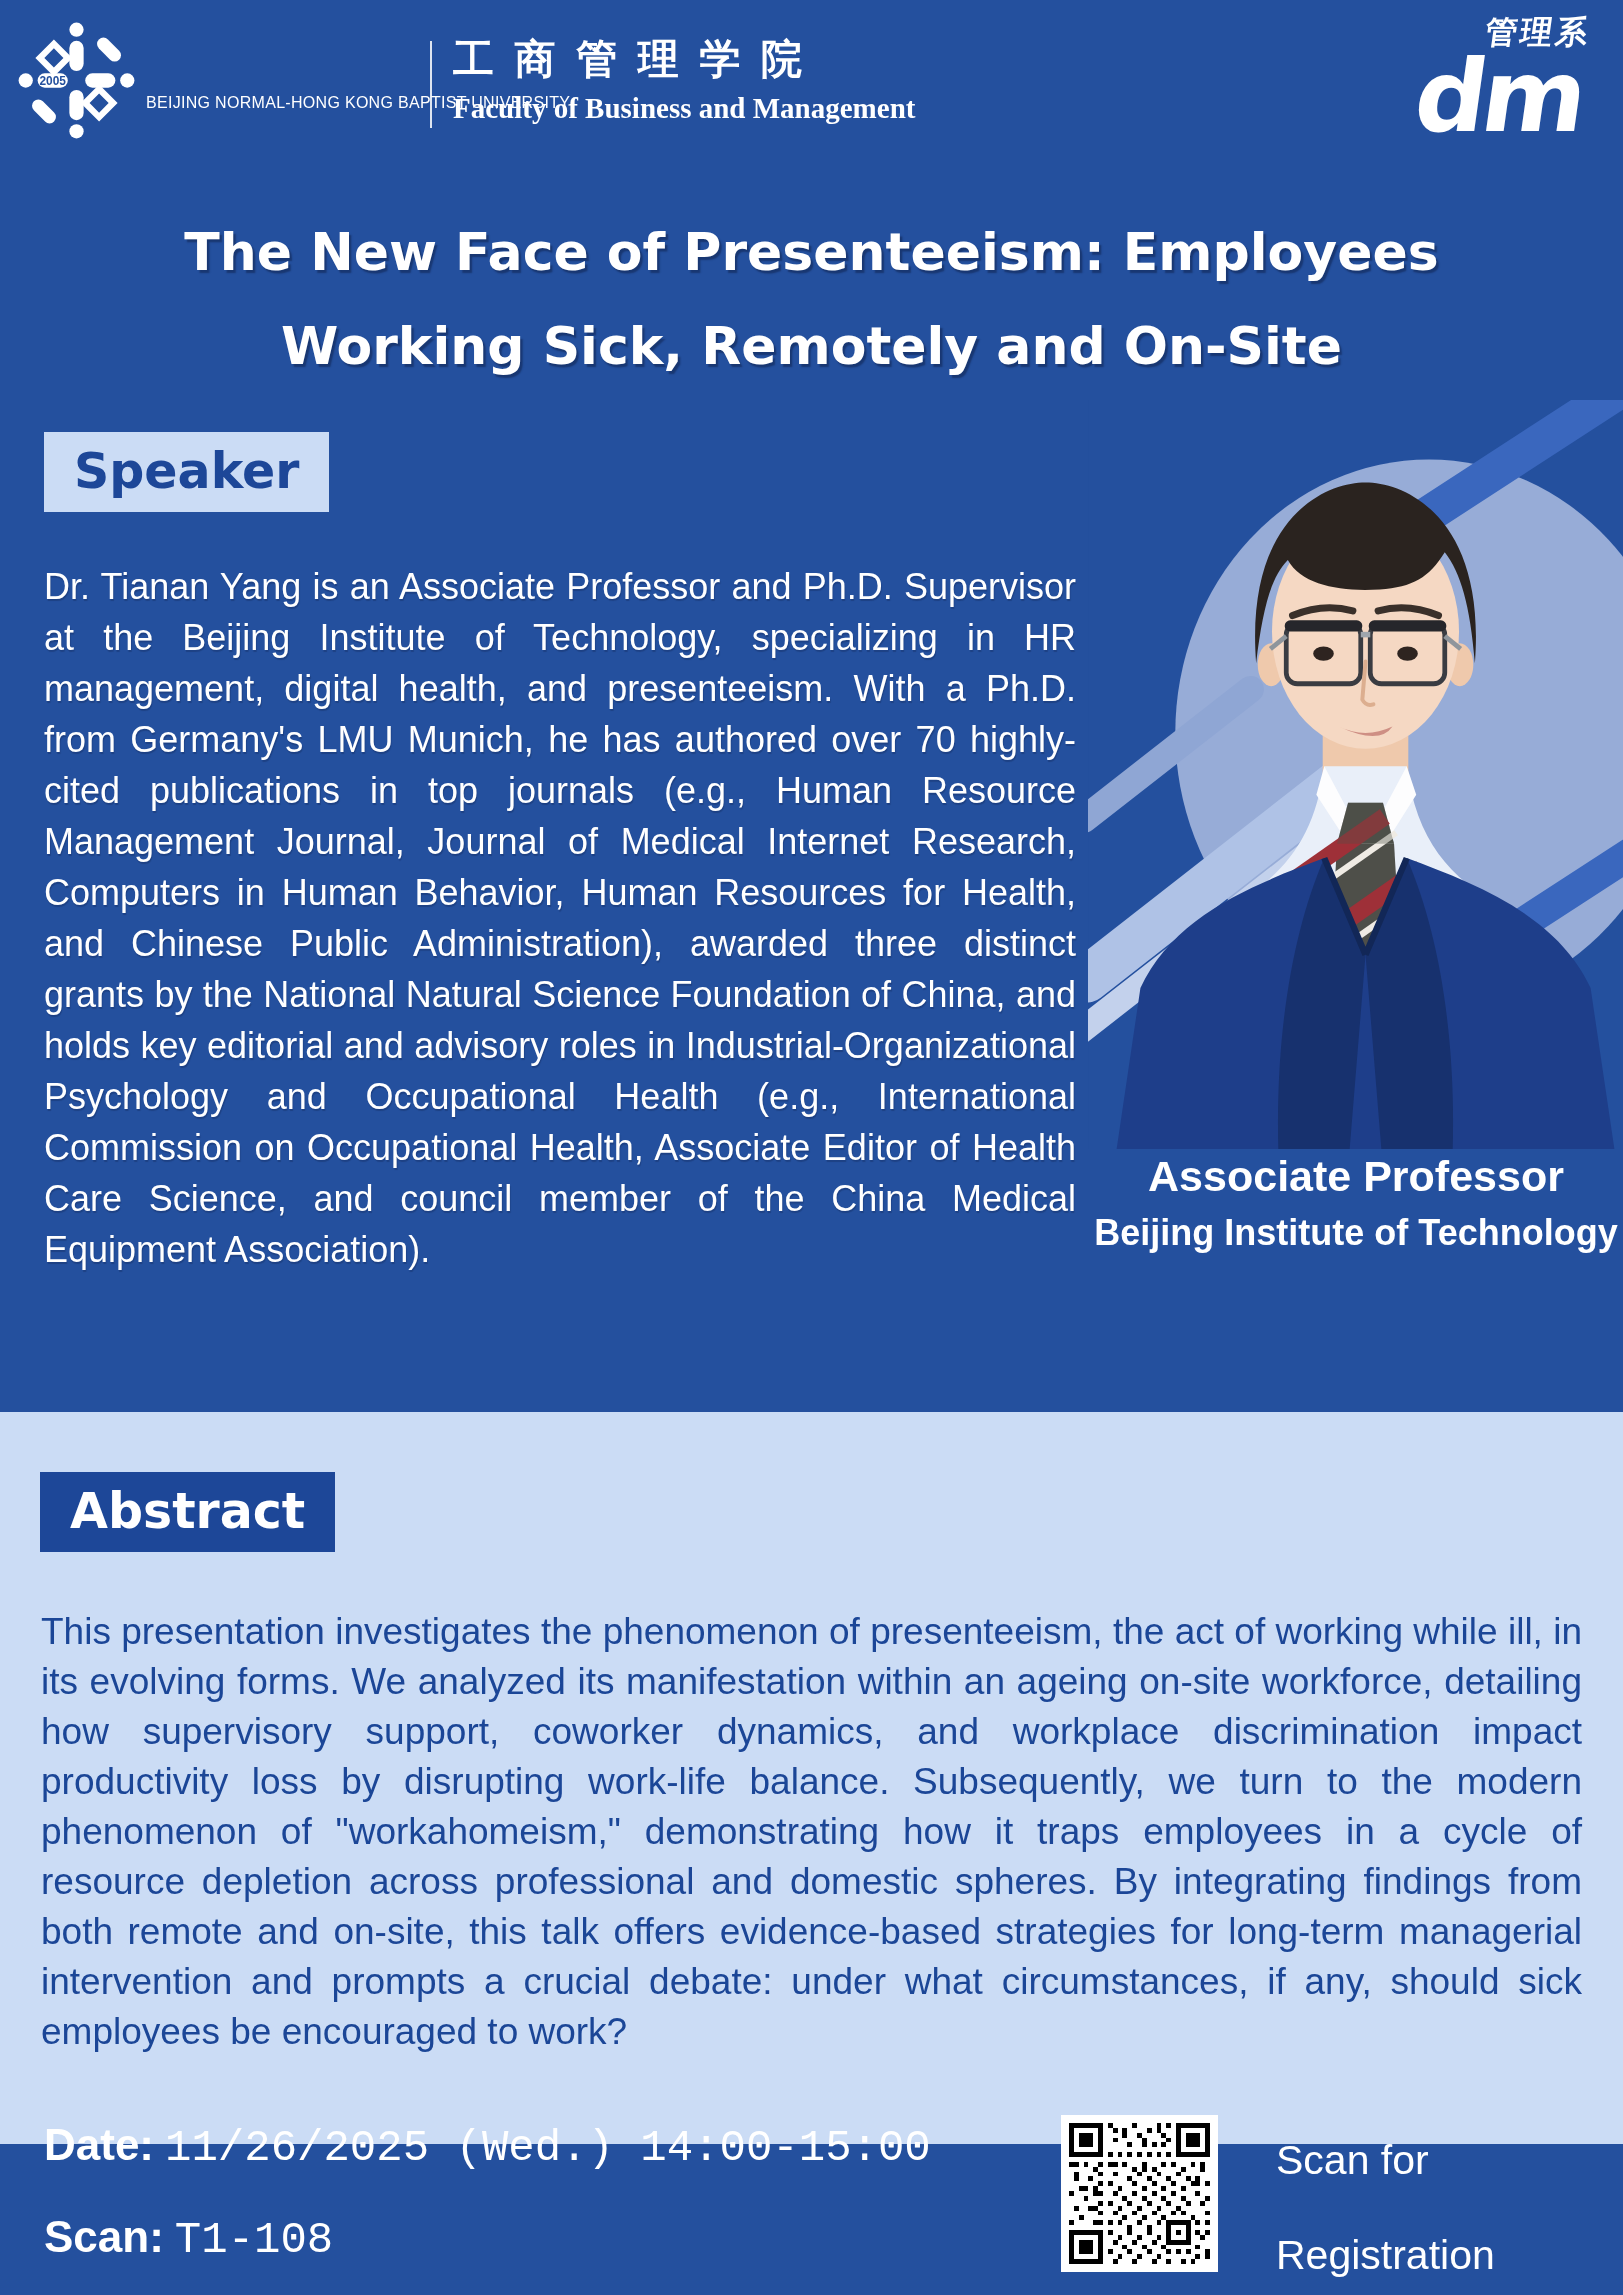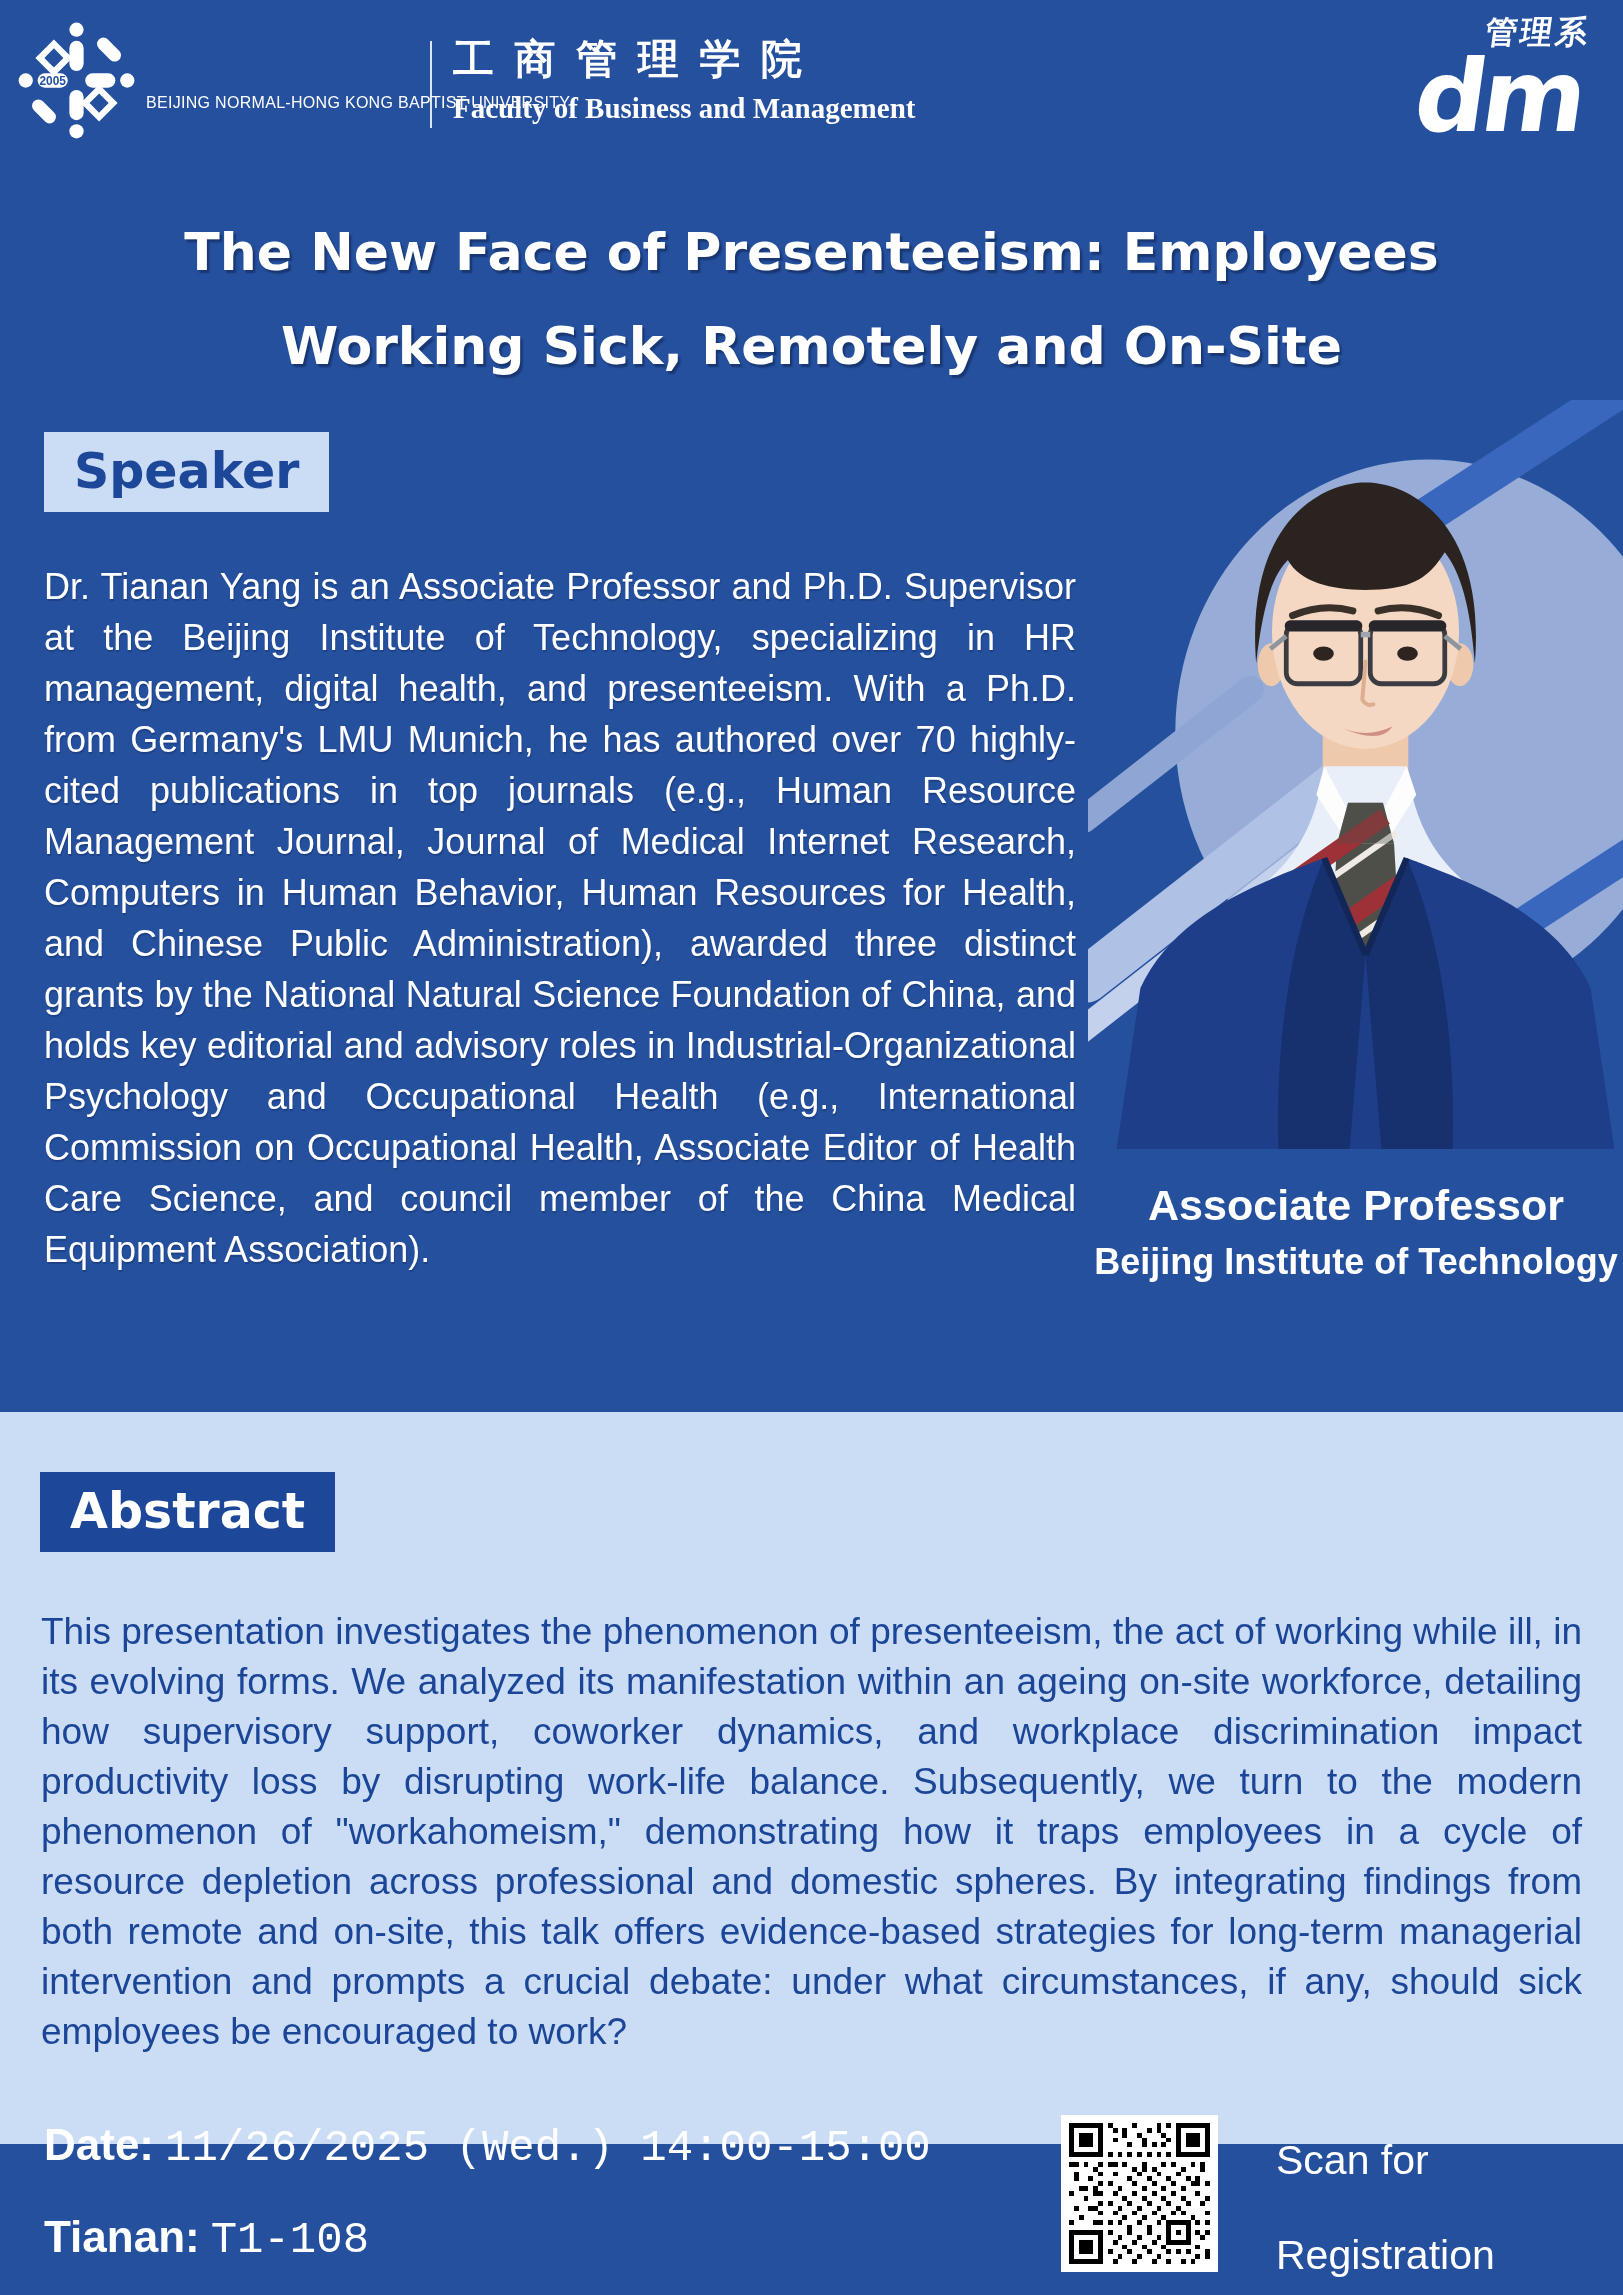--- a/index.html
+++ b/index.html
@@ -32,21 +32,21 @@
   .chip.dark{left:40px;top:60px;background:#1D4798;color:#ffffff;}
   
   .bio{
     position:absolute;left:44px;top:561px;width:1032px;margin:0;
     font-size:36px;line-height:51px;text-align:justify;color:#fff;
     text-shadow:0.8px 1.6px 0.8px rgba(10,25,60,.25);
   }
   .photo-col{position:absolute;left:1088px;top:400px;width:536px;text-align:center;}
   .photo{display:block;width:536px;height:749px;}
   .speaker-name{margin-top:43px;font-family:"DejaVu Sans",sans-serif;font-weight:800;font-size:59px;line-height:1.1;text-shadow:1.6px 2.4px 0.8px rgba(10,25,60,.35);}
-  .speaker-title{margin-top:33px;font-weight:700;font-size:43px;line-height:1.1;}
+  .speaker-title{margin-top:4px;font-weight:700;font-size:43px;line-height:1.1;}
   .speaker-affiliation{margin-top:12.7px;font-weight:700;font-size:36px;line-height:1.1;}
   
   .abstract-panel{position:absolute;left:0;top:1412px;width:1623px;height:732px;background:#CBDCF5;}
   .abstract-text{
     position:absolute;left:41px;top:195px;width:1541px;margin:0;
     font-size:37px;line-height:50px;text-align:justify;color:#1B4697;
   }
   
   .footer{position:absolute;left:0;top:2096px;width:1623px;height:200px;}
   .info-line{position:absolute;left:44px;white-space:nowrap;font-size:44px;}
@@ -183,21 +183,21 @@
       <span>Abstract</span>
     </div>
     <p class="abstract-text">This presentation investigates the phenomenon of presenteeism, the act of working while ill, in its evolving forms. We analyzed its manifestation within an ageing on-site workforce, detailing how supervisory support, coworker dynamics, and workplace discrimination impact productivity loss by disrupting work-life balance. Subsequently, we turn to the modern phenomenon of "workahomeism," demonstrating how it traps employees in a cycle of resource depletion across professional and domestic spheres. By integrating findings from both remote and on-site, this talk offers evidence-based strategies for long-term managerial intervention and prompts a crucial debate: under what circumstances, if any, should sick employees be encouraged to work?</p>
   </div>
 
   <div class="footer">
     <div class="info-line info-date">
       <span class="k">Date:</span><span class="v">11/26/2025 (Wed.) 14:00-15:00</span>
     </div>
     <div class="info-line info-venue">
-      <span class="k">Tianan:</span><span class="v">T1-108</span>
+      <span class="k">Scan:</span><span class="v">T1-108</span>
     </div>
     <div class="qr-box">
       <svg viewBox="0 0 29 29" shape-rendering="crispEdges" aria-hidden="true">
         <rect x="0" y="0" width="29" height="29" fill="#ffffff"></rect>
         <path fill="#000" d="M0 0h7v7H0z M22 0h7v7h-7z M0 22h7v7H0z"></path>
         <path fill="#fff" d="M1 1h5v5H1z M23 1h5v5h-5z M1 23h5v5H1z"></path>
         <path fill="#000" d="M2 2h3v3H2z M24 2h3v3h-3z M2 24h3v3H2z"></path>
         <path fill="#000" d="M20 20h5v5h-5z"></path>
           <path fill="#fff" d="M21 21h3v3h-3z"></path>
           <path fill="#000" d="M22 22h1v1h-1z"></path>

